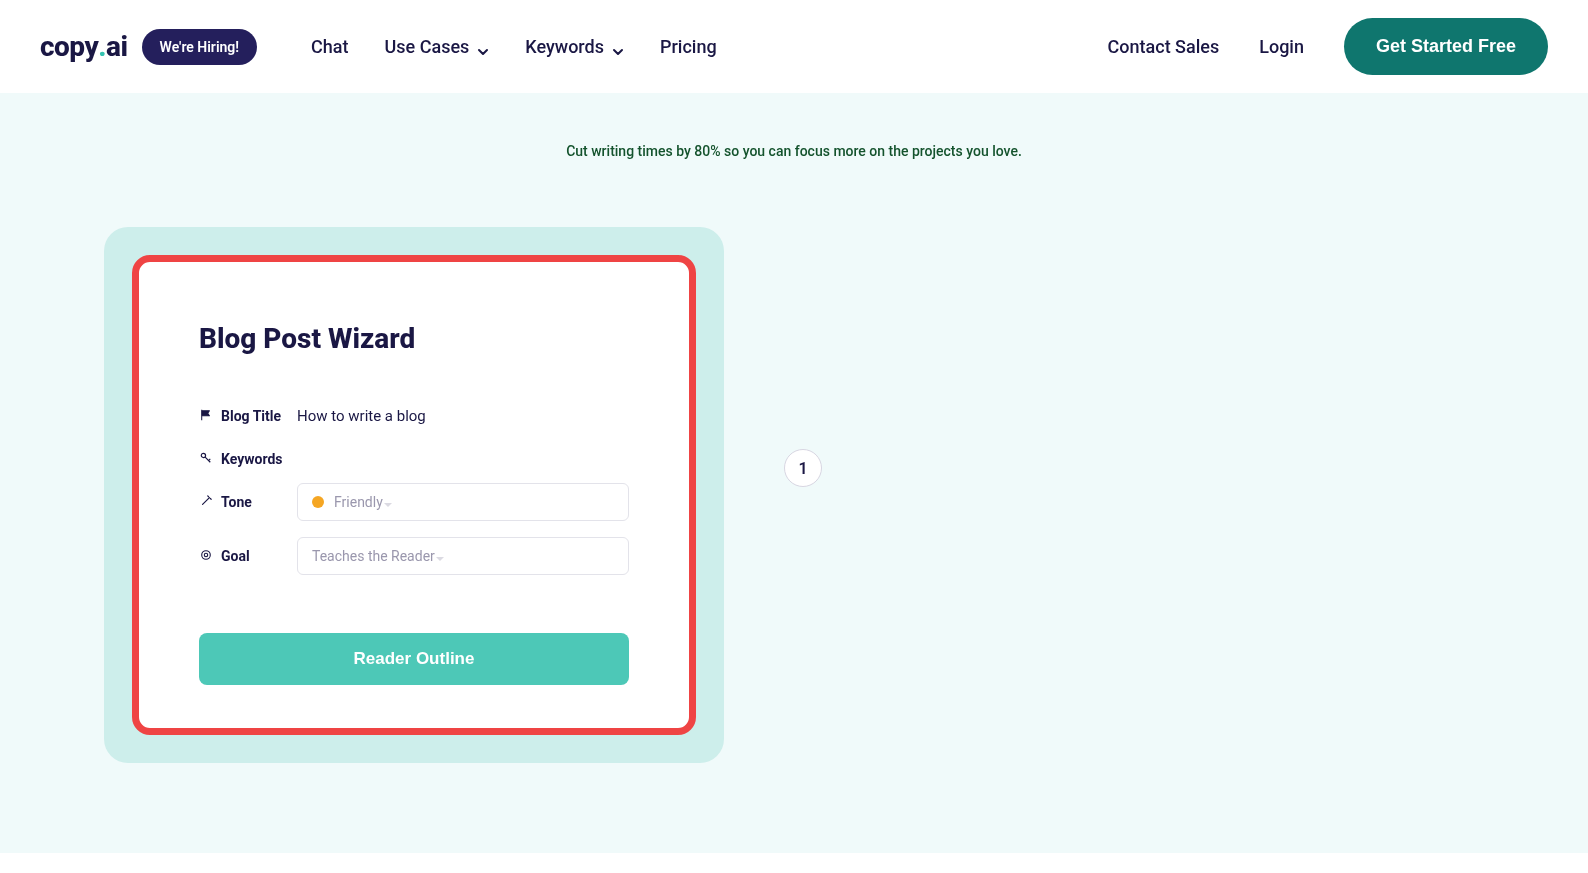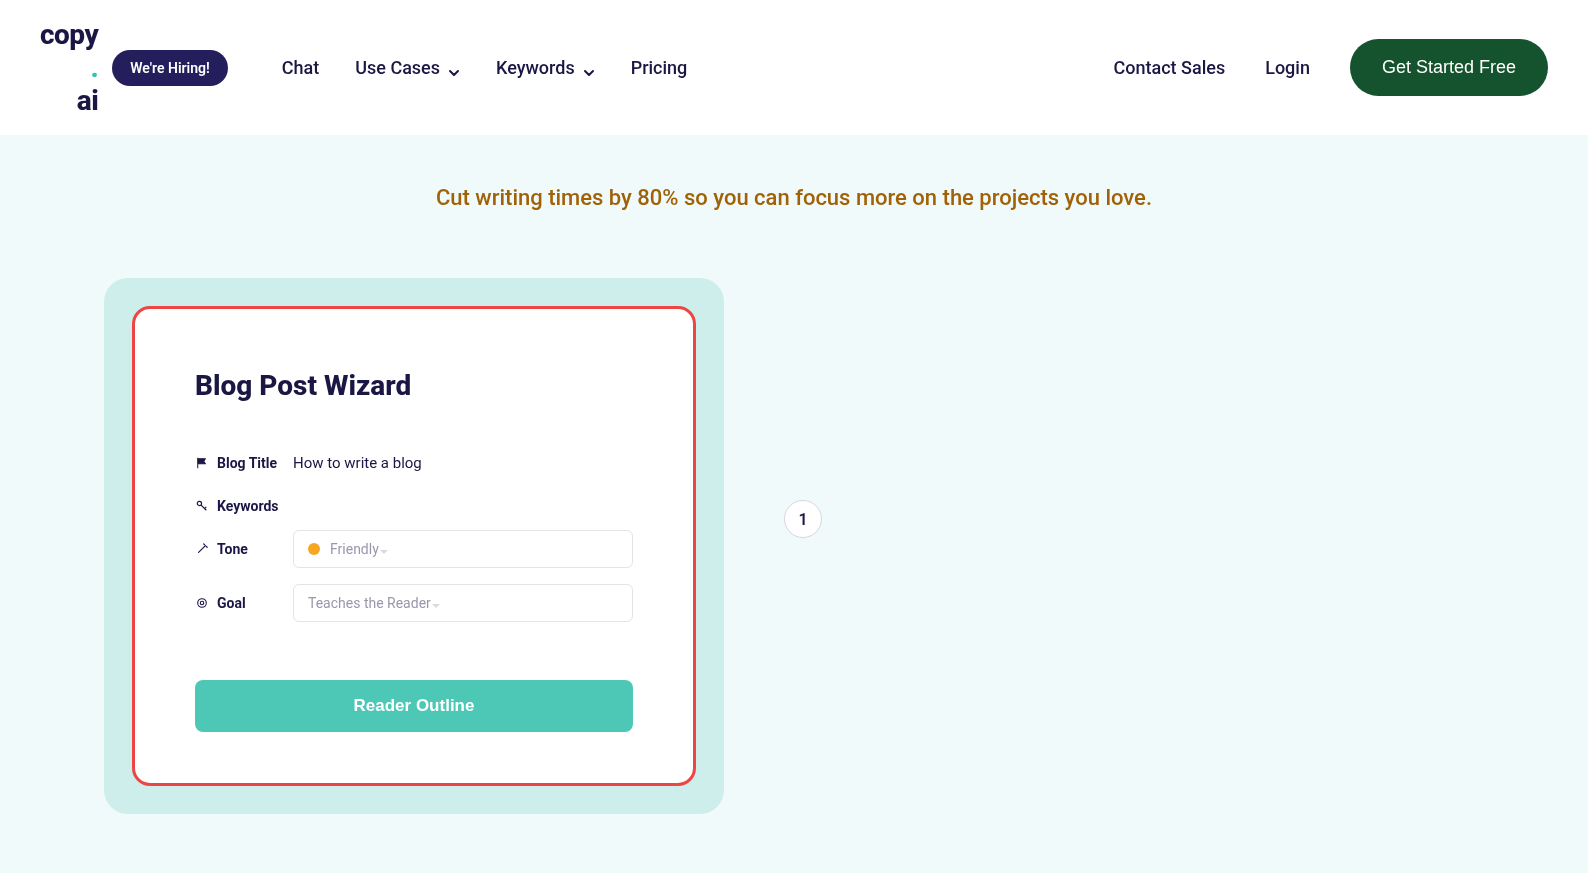--- a/index.html
+++ b/index.html
@@ -20,21 +20,20 @@
     align-items: center;
     gap: 14px;
   }
   .logo {
     font-size: 28px;
     font-weight: 800;
     color: #1a1744;
     letter-spacing: -0.5px;
     display: flex;
     align-items: flex-end;
-    flex-direction: column;
   }
   .logo .dot {
     color: #35c3b1;
   }
   .hiring-badge {
     background: #241f5c;
     color: #fff;
     font-size: 14px;
     font-weight: 600;
     padding: 10px 18px;
@@ -66,78 +65,78 @@
     align-items: center;
     gap: 40px;
   }
   .header-link {
     font-size: 18px;
     color: #1a1744;
     font-weight: 500;
     cursor: pointer;
   }
   .cta-button {
-    background: #14532d;
+    background: #0f766e;
     color: #fff;
     font-size: 18px;
-    font-weight: 400;
+    font-weight: 700;
     padding: 18px 32px;
     border-radius: 999px;
     border: none;
     cursor: pointer;
     white-space: nowrap;
   }
   .hero-section {
     background: #f0fafa;
     padding: 50px 40px 60px;
     min-height: 760px;
   }
   .tagline {
     text-align: center;
-    font-size: 22px;
-    color: #a16207;
+    font-size: 14px;
+    color: #14532d;
     font-weight: 500;
     margin-bottom: 68px;
   }
   .content-row {
     display: flex;
     align-items: flex-start;
     gap: 60px;
     max-width: 1380px;
     margin: 0 auto;
   }
   .wizard-outer {
     background: #cdeeeb;
     border-radius: 24px;
     padding: 28px;
     width: 620px;
     flex-shrink: 0;
   }
   .wizard-card {
     background: #fff;
-    border: 3px solid #ef4444;
+    border: 7px solid #ef4444;
     border-radius: 18px;
     padding: 60px 60px 56px;
     height: 480px;
     position: relative;
   }
   .wizard-title {
     font-size: 28px;
     font-weight: 800;
     color: #1a1744;
     margin-bottom: 42px;
   }
   .form-row {
     display: flex;
     align-items: center;
     margin-bottom: 16px;
   }
   .form-label {
     display: flex;
-    align-items: center;
+    align-items: flex-start;
     gap: 8px;
     width: 98px;
     font-size: 14px;
     font-weight: 700;
     color: #1a1744;
     flex-shrink: 0;
   }
   .label-icon {
     width: 14px;
     height: 14px;

